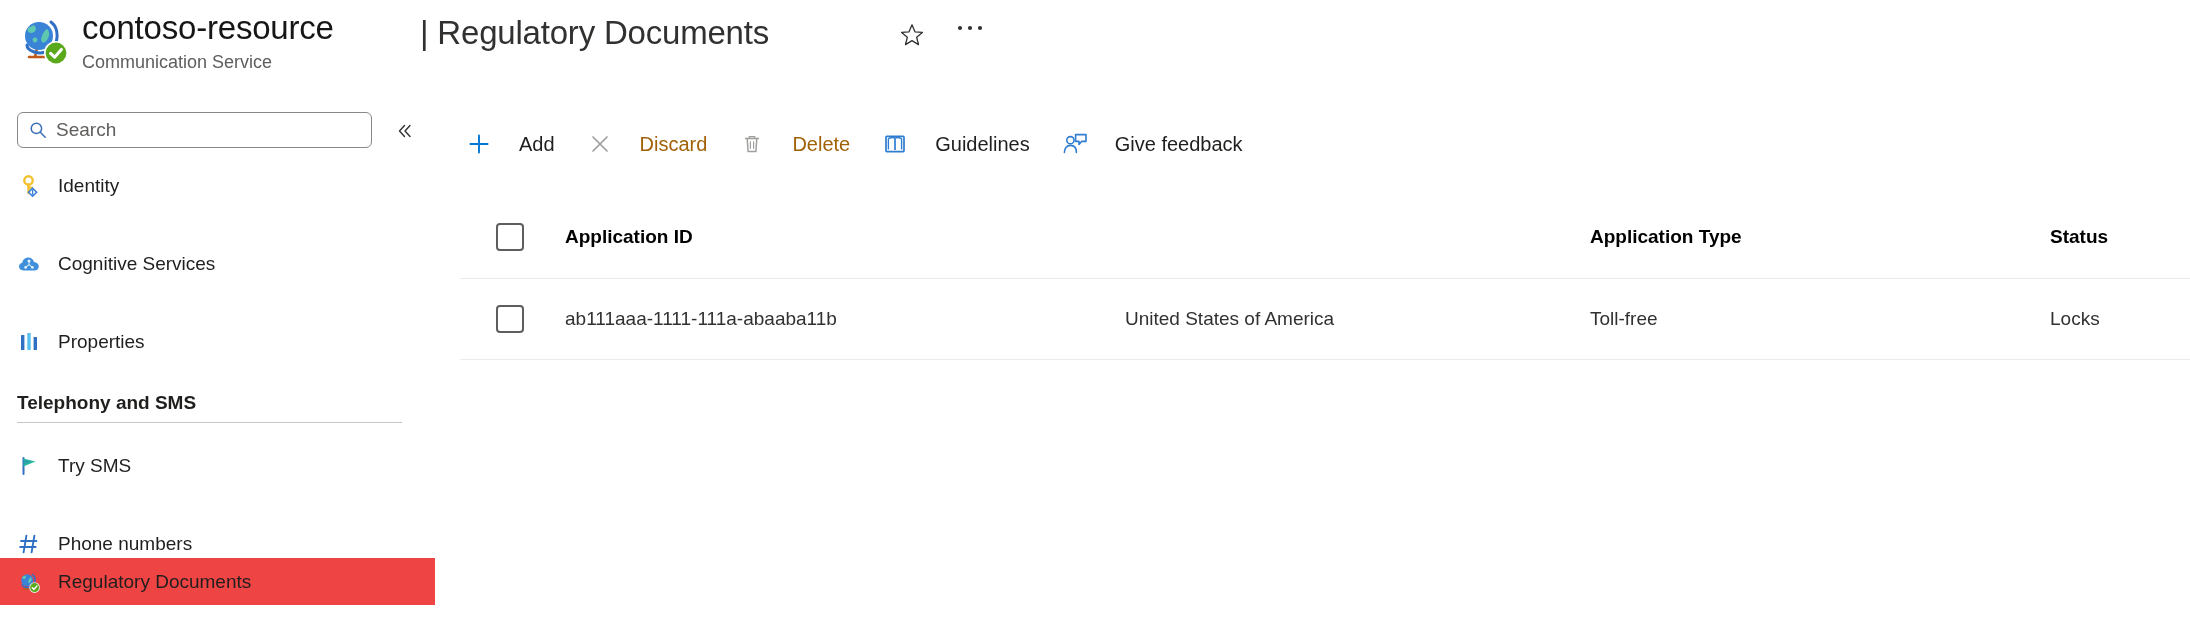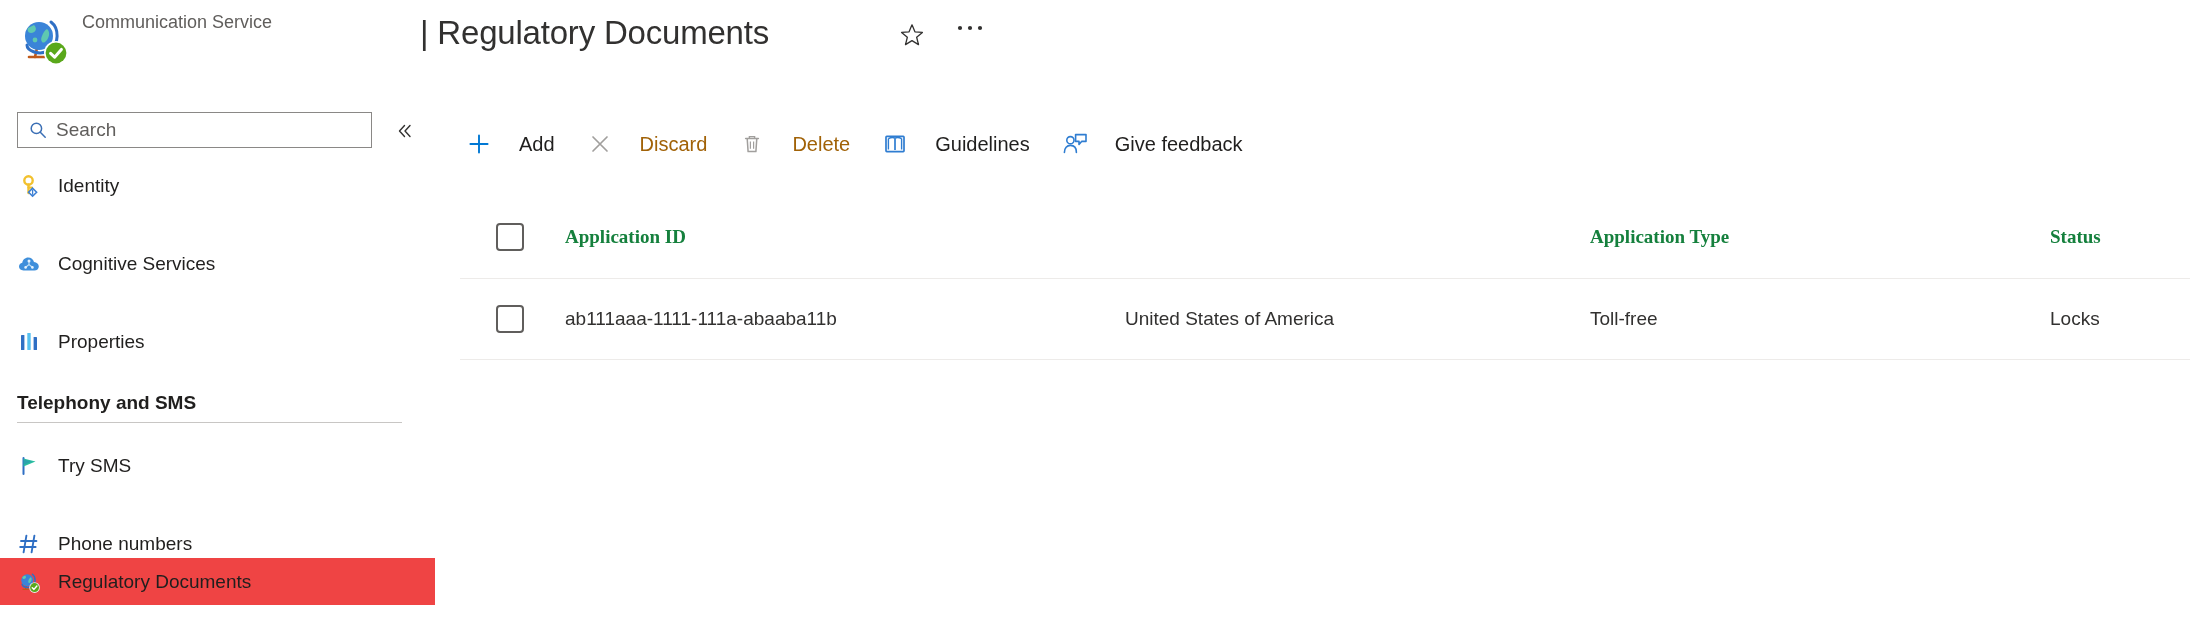--- a/index.html
+++ b/index.html
@@ -86,21 +86,21 @@
   #search-row {
     position: absolute;
     left: 0; top: 12px;
     width: 440px; height: 42px;
   }
   #search-box {
     position: absolute;
     left: 17px; top: 0;
     width: 355px; height: 36px;
     border: 1px solid #8a8886;
-    border-radius: 0;
+    border-radius: 6px;
     background: #ffffff;
     display: flex;
     align-items: center;
     box-sizing: border-box;
   }
   #search-icon {
     margin-left: 11px;
     width: 18px; height: 18px;
     display: flex; align-items: center; justify-content: center;
   }
@@ -211,22 +211,21 @@
     position: absolute;
     top: 0;
     height: 100%;
     display: flex;
     align-items: center;
     white-space: nowrap;
   }
   .th-text {
     font-size: 19px;
     font-weight: bold;
-    color: #15803d;
-    font-family: Liberation Serif, serif;
+    color: #000000;
   }
   .td-text {
     font-size: 19px;
     font-weight: 400;
     color: #323130;
   }
   .cell-checkbox { left: 36px; }
   .cell-appid    { left: 105px; }
   .cell-country  { left: 665px; }
   .cell-apptype  { left: 1130px; }
@@ -259,20 +258,21 @@
       <path d="M32 17 C36 20, 34 27, 30 30 C27 32, 25 28, 27 24 C28 21, 30 18, 32 17 Z" fill="#5fc9b0"></path>
       <circle cx="20" cy="28" r="2.4" fill="#5fc9b0"></circle>
 
       <circle cx="41" cy="41" r="12" fill="#ffffff"></circle>
       <circle cx="41" cy="41" r="10.4" fill="#5aa81b"></circle>
       <path d="M35.6 41.4 L39.6 45.2 L46.4 37.4" stroke="#ffffff" stroke-width="3" fill="none" stroke-linecap="round" stroke-linejoin="round"></path>
     </svg>
   </div>
 
   <div id="title-block">
+    <div id="resource-title">contoso-resource</div>
     <div id="resource-subtitle">Communication Service</div>
   </div>
 
   <div id="page-title">| Regulatory Documents</div>
 
   <div id="favorite-button">
     <svg width="26" height="26" viewBox="0 0 24 24">
       <path d="M12 2.6 L14.7 9.1 L21.6 9.6 L16.3 14.1 L18 20.9 L12 17.2 L6 20.9 L7.7 14.1 L2.4 9.6 L9.3 9.1 Z" fill="none" stroke="#323130" stroke-width="1.2" stroke-linejoin="round"></path>
     </svg>
   </div>

